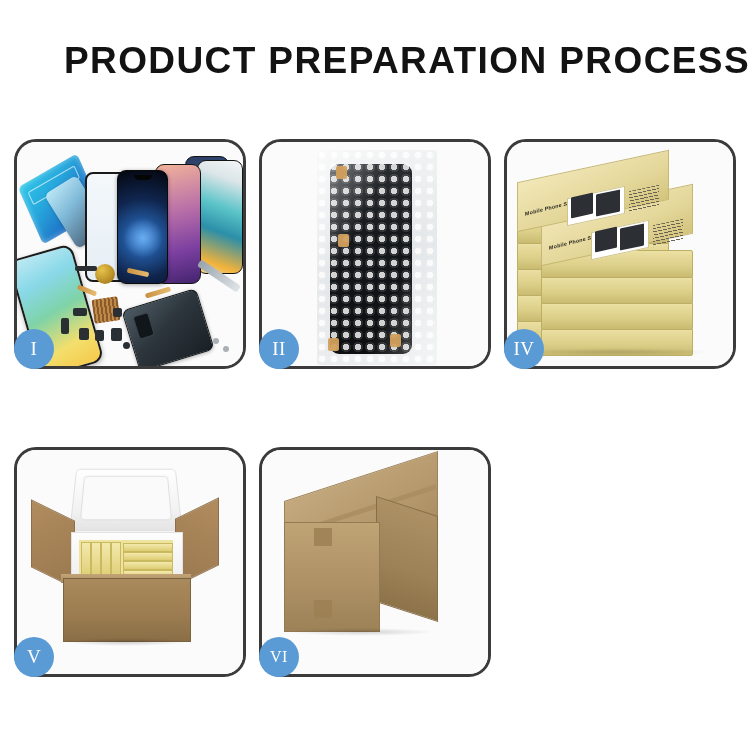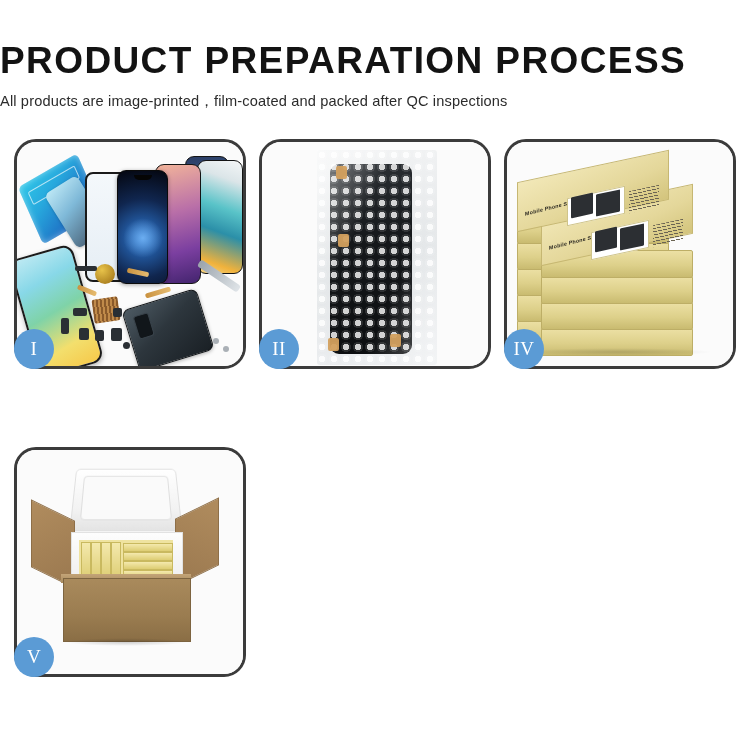--- a/index.html
+++ b/index.html
@@ -6,21 +6,21 @@
   body{
     width:750px;height:750px;
     background:#ffffff;
     font-family:"Liberation Sans", sans-serif;
     overflow:hidden;
     position:relative;
   }
   .page{width:750px;height:750px;position:relative;}
 
   
-  .header{padding-top:42px;text-align:left;}
+  .header{padding-top:42px;text-align:right;}
   .title{
     font-family:"Liberation Sans", sans-serif;
     font-size:37px;font-weight:700;letter-spacing:1.4px;
     color:#131313;line-height:1;white-space:nowrap;
   }
   .subtitle{
     margin-top:13px;
     font-family:"Liberation Sans", sans-serif;
     font-size:14.6px;font-weight:400;letter-spacing:0.15px;
     color:#2b2b2b;white-space:nowrap;
@@ -349,21 +349,20 @@
     background:radial-gradient(ellipse at center,rgba(0,0,0,.16),rgba(0,0,0,0) 70%);
   }
 </style>
 </head>
 <body>
 
 <div class="page">
 
   <div class="header">
     <div class="title">PRODUCT PREPARATION PROCESS</div>
-    <div class="subtitle">All products are image-printed，film-coated and packed after QC inspections</div>
   </div>
 
   <div class="grid">
 
     <div class="panel p1">
       <div class="panel-inner">
         <div class="scene">
           <div class="adhesive"></div>
           <div class="adhesive2"></div>
           <div class="glass"></div>
@@ -463,15 +462,29 @@
             <div class="ybar" style="left:44px;top:30px;width:48px;height:7px;"></div>
           </div>
           <div class="cartonrim"></div>
           <div class="cartonfront"></div>
           <div class="shadow"></div>
         </div>
       </div>
       <div class="badge">V</div>
     </div>
 
+    <div class="panel p6">
+      <div class="panel-inner">
+        <div class="scene">
+          <div class="top"></div>
+          <div class="seam"></div>
+          <div class="frontR"></div>
+          <div class="frontL"></div>
+          <div class="tapeA"></div>
+          <div class="tapeB"></div>
+          <div class="shadow"></div>
+        </div>
+      </div>
+      <div class="badge wide">VI</div>
+    </div>
 
   </div>
 </div>
 
 </body></html>

